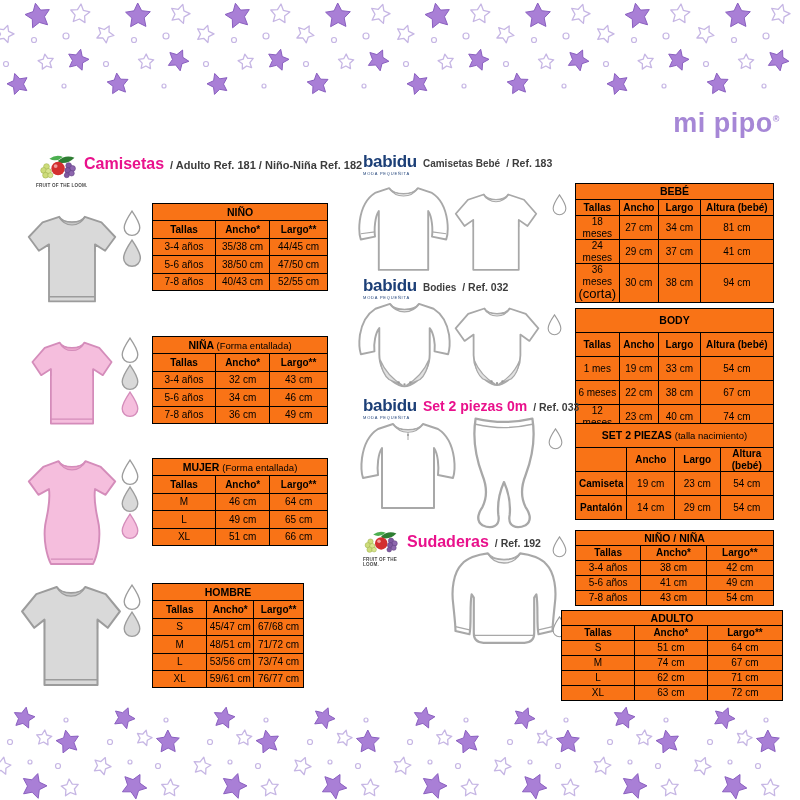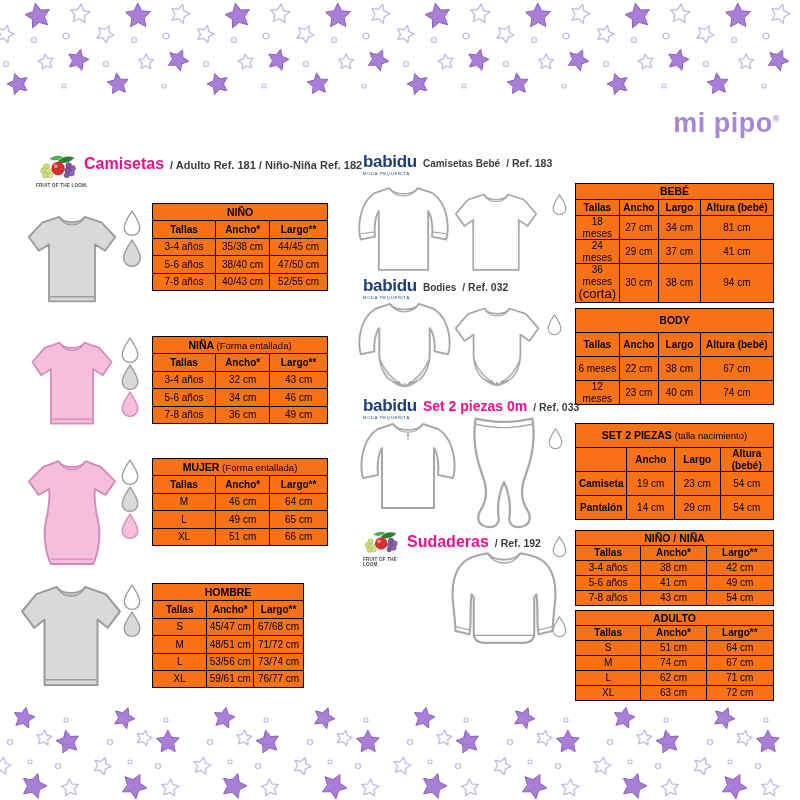--- a/index.html
+++ b/index.html
@@ -312,21 +312,21 @@
           <th>Ancho*</th>
           <th>Largo**</th>
         </tr>
         <tr>
           <td>3-4 años</td>
           <td>35/38 cm</td>
           <td>44/45 cm</td>
         </tr>
         <tr>
           <td>5-6 años</td>
-          <td>38/40 cm</td>
+          <td>38/50 cm</td>
           <td>47/50 cm</td>
         </tr>
         <tr>
           <td>7-8 años</td>
           <td>40/43 cm</td>
           <td>52/55 cm</td>
         </tr>
       </tbody>
     </table>
   <table class="sz rh17" style="left:152px;top:336px;width:176px">
@@ -538,20 +538,26 @@
       </colgroup>
       <tbody>
         <tr>
           <th class="ttl" colspan="4">BODY</th>
         </tr>
         <tr>
           <th>Tallas</th>
           <th>Ancho</th>
           <th>Largo</th>
           <th>Altura (bebé)</th>
+        </tr>
+        <tr>
+          <td>1 mes</td>
+          <td>19 cm</td>
+          <td>33 cm</td>
+          <td>54 cm</td>
         </tr>
         <tr>
           <td>6 meses</td>
           <td>22 cm</td>
           <td>38 cm</td>
           <td>67 cm</td>
         </tr>
         <tr>
           <td>12 meses</td>
           <td>23 cm</td>
@@ -682,21 +688,21 @@
           <td>7-8 años</td>
           <td>43 cm</td>
           <td>54 cm</td>
         </tr>
       </tbody>
     </table>
 
   <svg class="abs" style="left:551px;top:616px" width="17" height="22" viewBox="0 0 20 26">
       <path d="M10,1 C10,1 2.5,12 2.5,17 a7.5,7.5 0 0 0 15,0 C17.5,12 10,1 10,1 Z" fill="#fff" stroke="#9c9c9c" stroke-width="1.3"></path>
     </svg>
-  <table class="sz rh15" style="left:575px;top:610px;width:199px">
+  <table class="sz rh15" style="left:561px;top:610px;width:222px">
       <colgroup>
         <col style="width:33%">
         <col style="width:33%">
         <col style="width:34%">
       </colgroup>
       <tbody>
         <tr>
           <th class="ttl" colspan="3">ADULTO</th>
         </tr>
         <tr>

